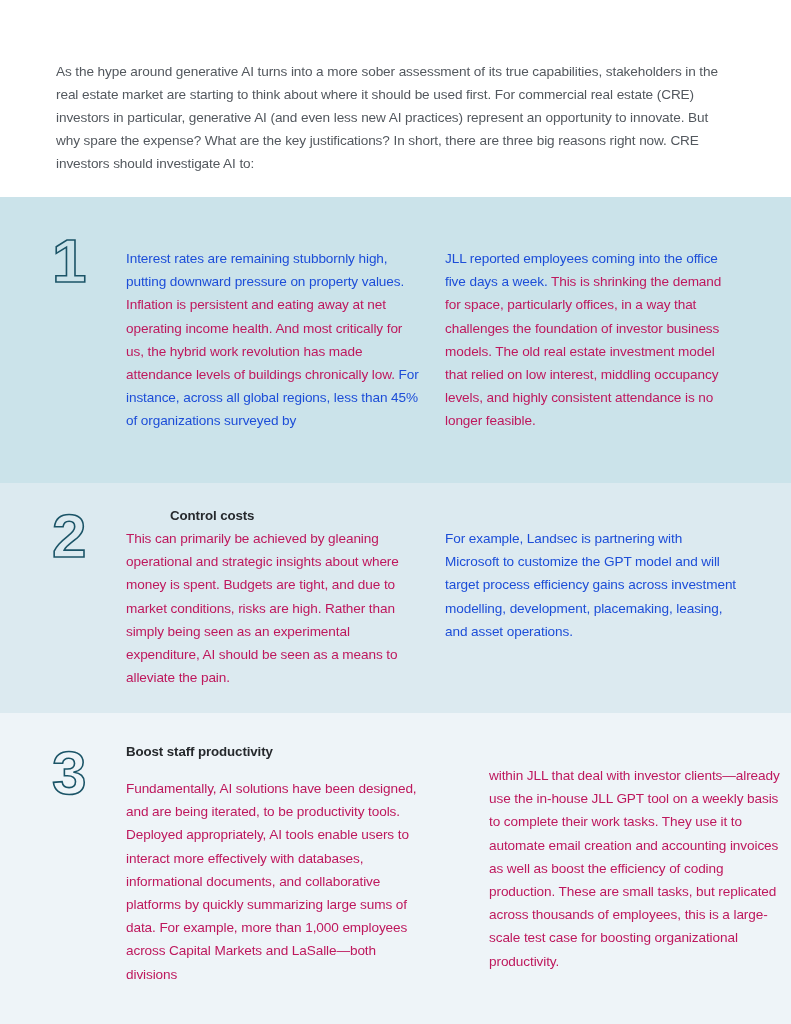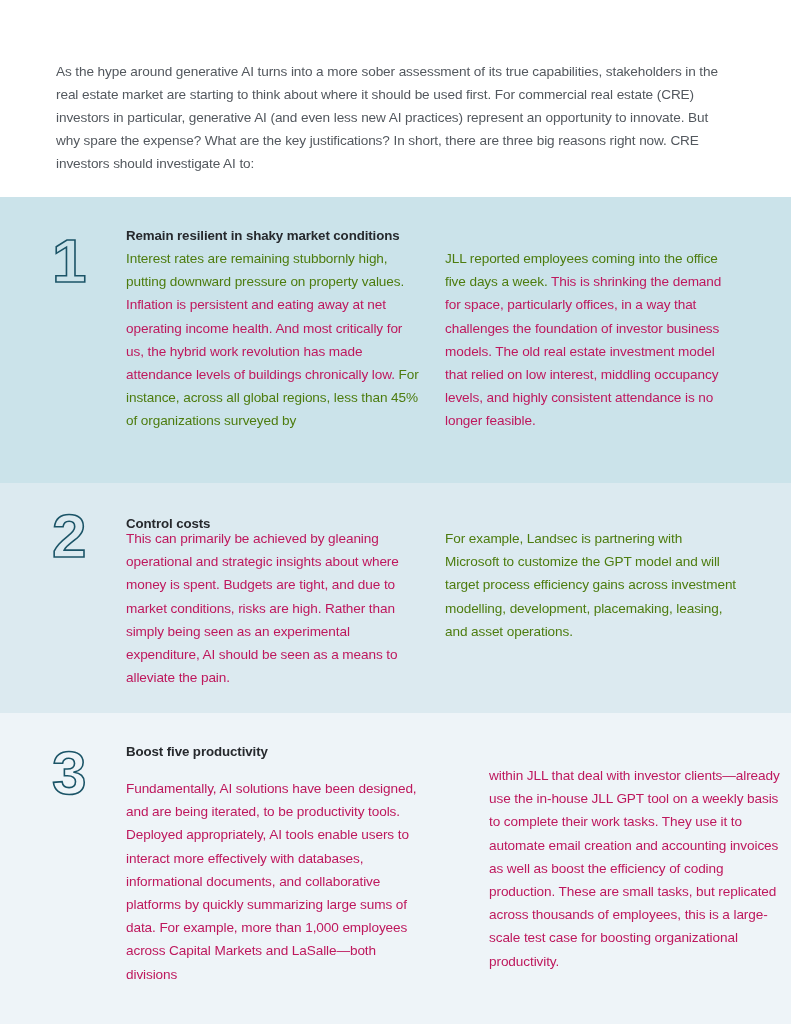--- a/index.html
+++ b/index.html
@@ -70,54 +70,53 @@
   .heading {
     position: absolute;
     left: 126px;
     font-size: 13.3px;
     font-weight: 700;
     color: #26292d;
     letter-spacing: -0.1px;
     line-height: 18px;
   }
   .band-1 .heading { top: 30px; }
-  .band-2 .heading { top: 32px; }
+  .band-2 .heading { top: 24px; margin-left: 44px; }
   .band-3 .heading { top: 30px; }
 
   .col {
     position: absolute;
     font-size: 13.6px;
     line-height: 23.2px;
     letter-spacing: -0.1px;
     color: #53585e;
   }
   .col-left  { left: 126px; width: 293px; }
   .col-right { left: 445px; width: 292px; }
 
   .band-1 .col-left  { top: 50px; }
   .band-1 .col-right { top: 50px; }
   .band-2 .col-left  { top: 44px; }
   .band-2 .col-right { top: 44px; }
   .band-3 .col-left  { top: 64px; }
   .band-3 .col-right { top: 51px; margin-left: 44px; }
 
-  .accent { color: #4d7c0f; }
+  .accent { color: #1d4ed8; }
   .plain { color: #be185d; }
 </style>
 </head>
 <body>
 
 <div class="page">
 
   <p class="intro">As the hype around generative AI turns into a more sober assessment of its true capabilities, stakeholders in the real estate market are starting to think about where it should be used first. For commercial real estate (CRE) investors in particular, generative AI (and even less new AI practices) represent an opportunity to innovate. But why spare the expense? What are the key justifications? In short, there are three big reasons right now. CRE investors should investigate AI to:</p>
 
   <div class="band band-1">
     <div class="sec-inner">
       <div class="numeral">1</div>
-      <div class="heading">Remain resilient in shaky market conditions</div>
       <div class="col col-left">
         <span class="accent">Interest rates are remaining stubbornly high, putting downward pressure on property values.</span><span class="plain"> Inflation is persistent and eating away at net operating income health. And most critically for us, the hybrid work revolution has made attendance levels of buildings chronically low. </span><span class="accent">For instance, across all global regions, less than 45% of organizations surveyed by</span>
       </div>
       <div class="col col-right">
         <span class="accent">JLL reported employees coming into the office five days a week.</span><span class="plain"> This is shrinking the demand for space, particularly offices, in a way that challenges the foundation of investor business models. The old real estate investment model that relied on low interest, middling occupancy levels, and highly consistent attendance is no longer feasible.</span>
       </div>
     </div>
   </div>
 
   <div class="band band-2">
@@ -129,21 +128,21 @@
       </div>
       <div class="col col-right">
         <span class="accent">For example, Landsec is partnering with Microsoft to customize the GPT model and will target process efficiency gains across investment modelling, development, placemaking, leasing, and asset operations.</span>
       </div>
     </div>
   </div>
 
   <div class="band band-3">
     <div class="sec-inner">
       <div class="numeral">3</div>
-      <div class="heading">Boost five productivity</div>
+      <div class="heading">Boost staff productivity</div>
       <div class="col col-left">
         <span class="plain">Fundamentally, AI solutions have been designed, and are being iterated, to be productivity tools. Deployed appropriately, AI tools enable users to interact more effectively with databases, informational documents, and collaborative platforms by quickly summarizing large sums of data. For example, more than 1,000 employees across Capital Markets and LaSalle—both divisions</span>
       </div>
       <div class="col col-right">
         <span class="plain">within JLL that deal with investor clients—already use the in-house JLL GPT tool on a weekly basis to complete their work tasks. They use it to automate email creation and accounting invoices as well as boost the efficiency of coding production. These are small tasks, but replicated across thousands of employees, this is a large-scale test case for boosting organizational productivity.</span>
       </div>
     </div>
   </div>
 
 </div>

